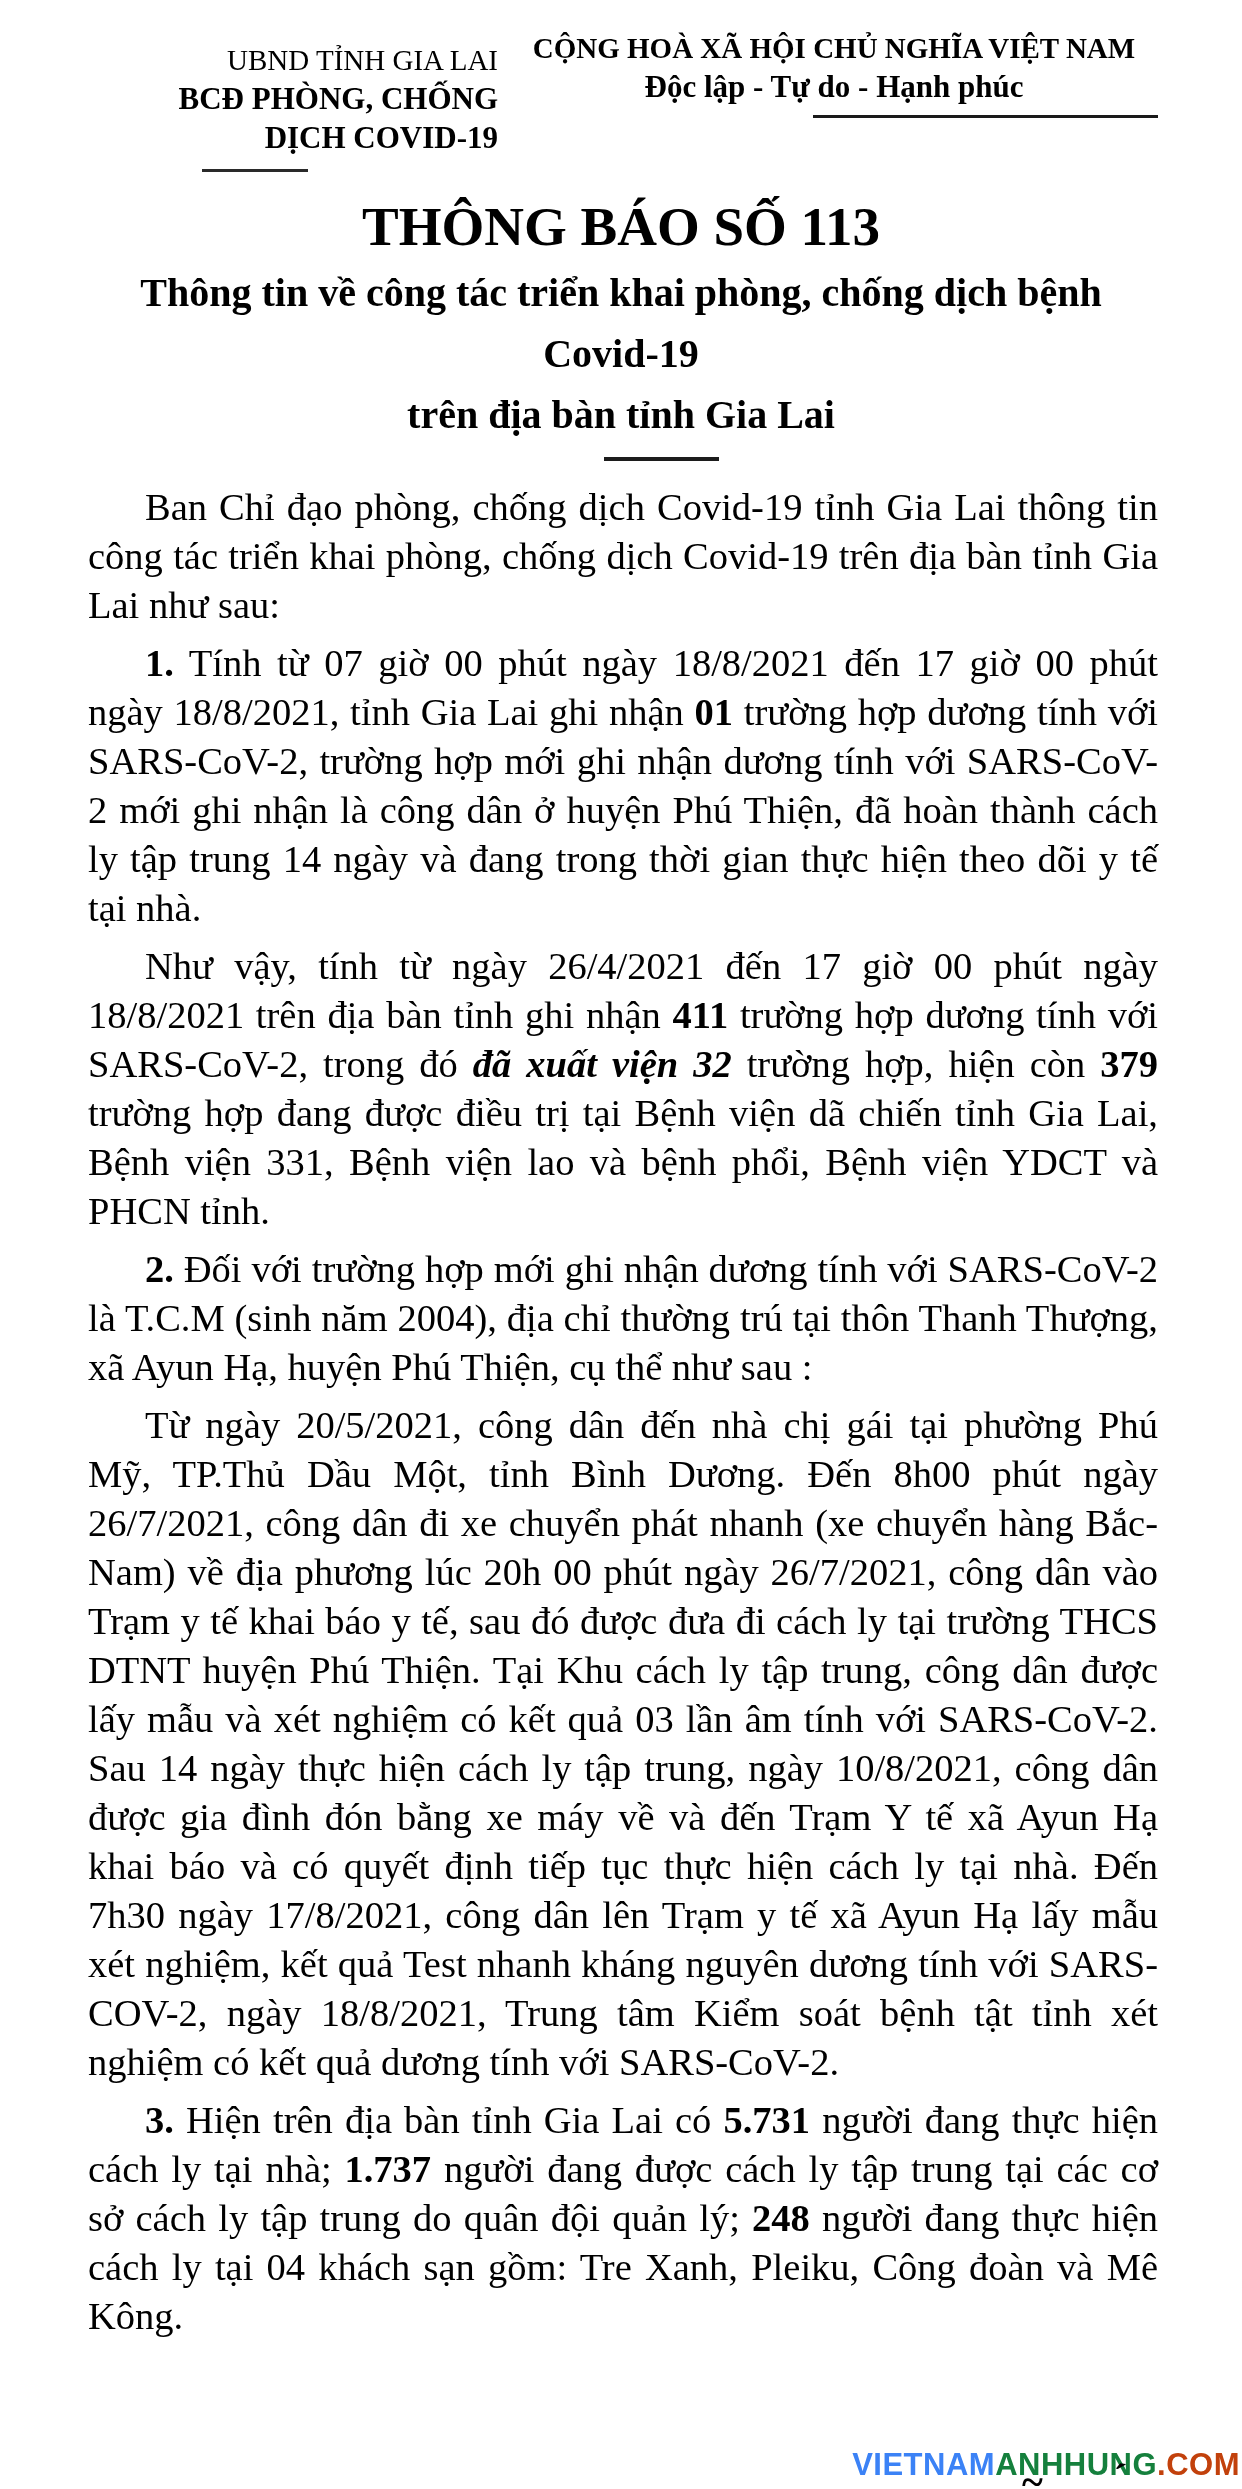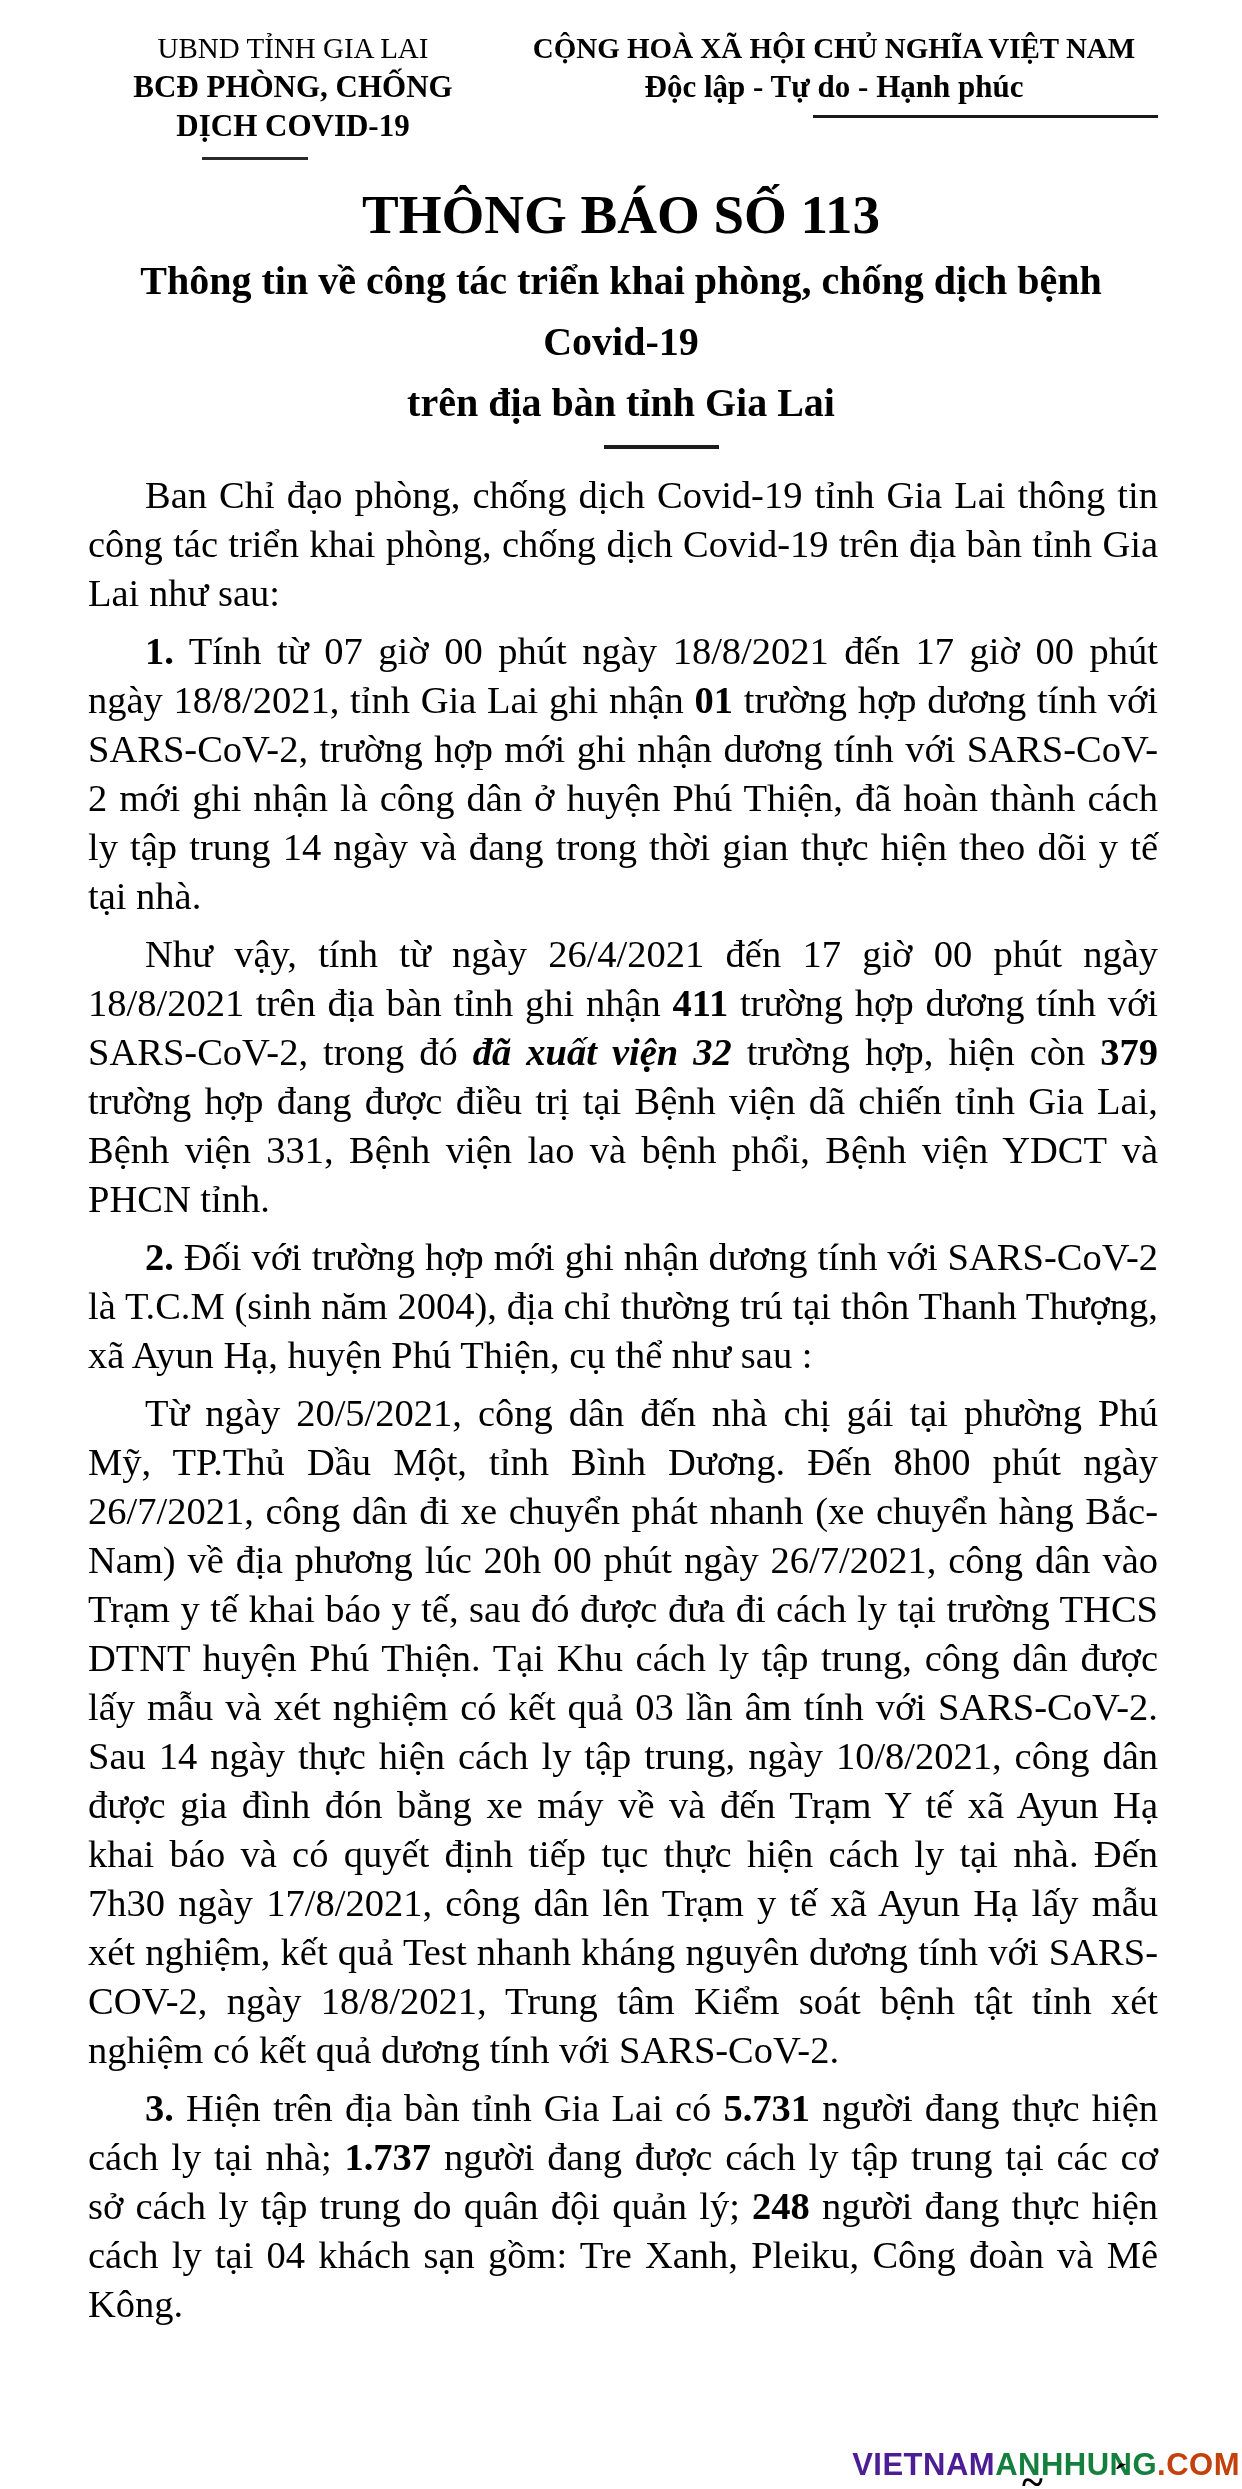--- a/index.html
+++ b/index.html
@@ -3,21 +3,21 @@
 <meta charset="utf-8">
 <style>
   html,body{margin:0;padding:0;background:#fff;}
   .page{
     width:1242px;height:2489px;position:relative;overflow:hidden;
     background:#ffffff;color:#000;
     font-family:"Liberation Serif","DejaVu Serif",serif;
   }
   
   .header{display:flex;padding:30px 82px 0 88px;}
-  .header-left{width:410px;text-align:center;flex:0 0 auto;}
+  .header-left{width:410px;text-align:right;flex:0 0 auto;margin-top:12px;}
   .org-line1{font-size:29px;line-height:37px;}
   .org-line-bold{font-size:31px;line-height:39px;font-weight:bold;}
   .org-underline{width:106px;height:3px;background:#2a2a2a;margin:12px auto 0;transform:translateX(-38px);}
   .header-right{flex:1;text-align:center;padding-left:10px;}
   .motto-line1{font-size:29px;line-height:37px;font-weight:bold;}
   .motto-line2{font-size:31px;line-height:39px;font-weight:bold;}
   .motto-underline{width:345px;height:3px;background:#1a1a1a;margin:9px 2px 0 auto;}
   .dateline{font-size:31px;font-style:italic;margin-top:36px;transform:translateX(52px);}
   
   .title-block{text-align:center;margin-top:24px;}
@@ -70,19 +70,19 @@
   <div class="doc-body">
     <p><span>Ban Chỉ đạo phòng, chống dịch Covid-19 tỉnh Gia Lai thông tin công tác triển khai phòng, chống dịch Covid-19 trên địa bàn tỉnh Gia Lai như sau:</span></p>
     <p><span class="r-b">1.</span><span> Tính từ 07 giờ 00 phút ngày 18/8/2021 đến 17 giờ 00 phút ngày 18/8/2021, tỉnh Gia Lai ghi nhận </span><span class="r-b">01</span><span> trường hợp dương tính với SARS-CoV-2, trường hợp mới ghi nhận dương tính với SARS-CoV-2 mới ghi nhận là công dân ở huyện Phú Thiện, đã hoàn thành cách ly tập trung 14 ngày và đang trong thời gian thực hiện theo dõi y tế tại nhà.</span></p>
     <p><span>Như vậy, tính từ ngày 26/4/2021 đến 17 giờ 00 phút ngày 18/8/2021 trên địa bàn tỉnh ghi nhận </span><span class="r-b">411</span><span> trường hợp dương tính với SARS-CoV-2, trong đó </span><span class="r-b r-i">đã xuất viện 32</span><span> trường hợp, hiện còn </span><span class="r-b">379</span><span> trường hợp đang được điều trị tại Bệnh viện dã chiến tỉnh Gia Lai, Bệnh viện 331, Bệnh viện lao và bệnh phổi, Bệnh viện YDCT và PHCN tỉnh.</span></p>
     <p><span class="r-b">2.</span><span> Đối với trường hợp mới ghi nhận dương tính với SARS-CoV-2 là T.C.M (sinh năm 2004), địa chỉ thường trú tại thôn Thanh Thượng, xã Ayun Hạ, huyện Phú Thiện, cụ thể như sau :</span></p>
     <p><span>Từ ngày 20/5/2021, công dân  đến nhà chị gái tại phường Phú Mỹ, TP.Thủ Dầu Một, tỉnh Bình Dương. Đến 8h00 phút ngày 26/7/2021, công dân đi xe chuyển phát nhanh (xe chuyển hàng Bắc- Nam) về địa phương lúc 20h 00 phút ngày 26/7/2021, công dân vào Trạm y tế khai báo y tế, sau đó được đưa đi cách ly tại trường THCS DTNT huyện Phú Thiện. Tại Khu cách ly tập trung, công dân được lấy mẫu và xét nghiệm có kết quả 03 lần âm tính với SARS-CoV-2. Sau 14 ngày thực hiện cách ly tập trung, ngày 10/8/2021, công dân được gia đình đón bằng xe máy về và đến Trạm Y tế xã Ayun Hạ khai báo và có quyết định tiếp tục thực hiện cách ly tại nhà. Đến 7h30 ngày 17/8/2021, công dân lên Trạm y tế xã Ayun Hạ lấy mẫu xét nghiệm, kết quả Test nhanh kháng nguyên dương tính với SARS-COV-2, ngày 18/8/2021, Trung tâm Kiểm soát bệnh tật tỉnh xét nghiệm có kết quả dương tính với SARS-CoV-2.</span></p>
     <p><span class="r-b">3.</span><span> Hiện trên địa bàn tỉnh Gia Lai có </span><span class="r-b">5.731</span><span> người đang thực hiện cách ly tại nhà; </span><span class="r-b">1.737</span><span> người đang được cách ly tập trung tại các cơ sở cách ly tập trung do quân đội quản lý; </span><span class="r-b">248</span><span> người đang thực hiện cách ly tại 04 khách sạn gồm: Tre Xanh, Pleiku, Công đoàn và Mê Kông.</span></p>
   </div>
 
   <div class="watermark">
-    <span style="color: #4c1d95;">VIETNAM</span><span style="color: #15803d;">ANHHUNG</span><span style="color: #c2410c;">.COM</span>
+    <span style="color: #3b82f6;">VIETNAM</span><span style="color: #15803d;">ANHHUNG</span><span style="color: #c2410c;">.COM</span>
   </div>
 
   <span class="frag frag-tilde">~</span>
   <span class="frag frag-acute">´</span>
 
 </div>
 
 </body></html>

